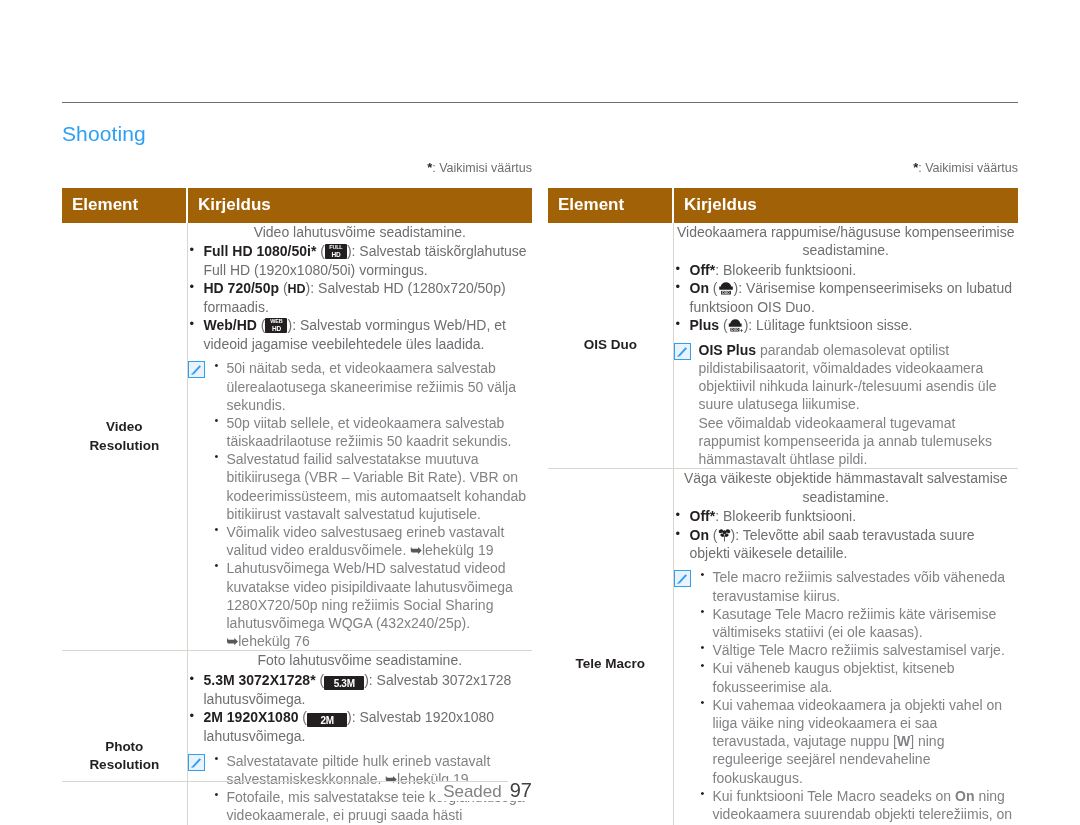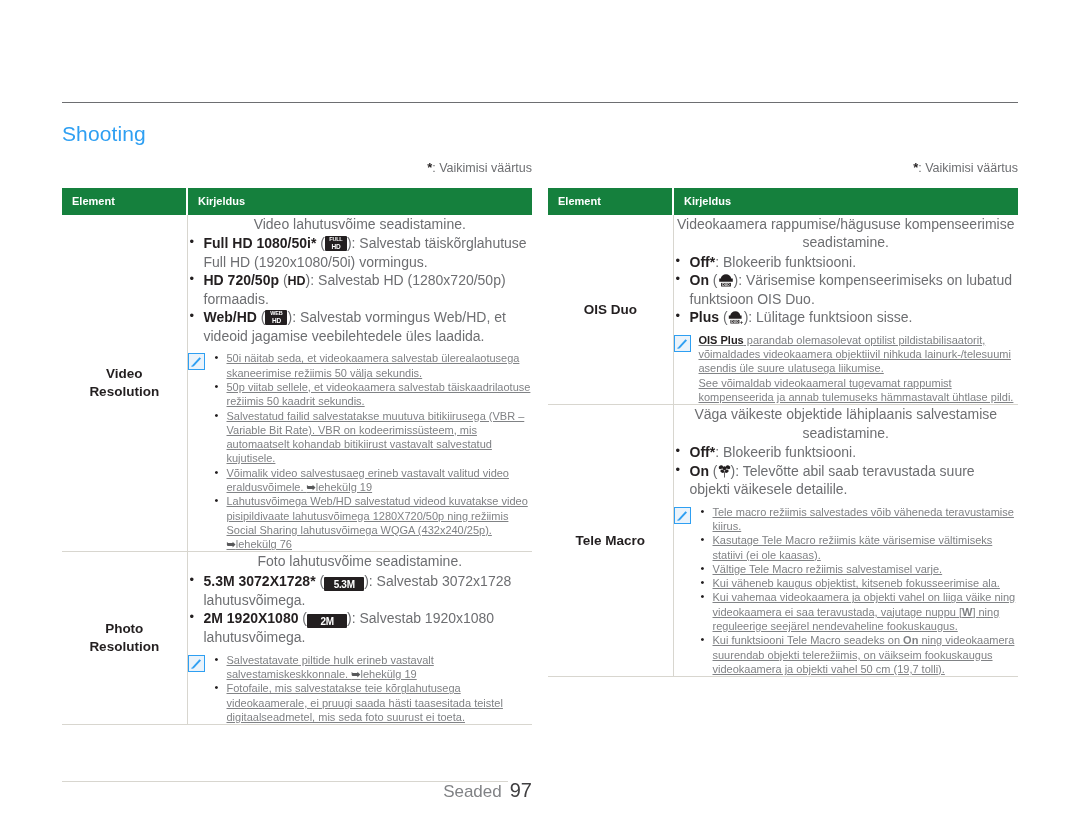--- a/index.html
+++ b/index.html
@@ -62,23 +62,23 @@
   table.spec {
     position: absolute;
     border-collapse: collapse;
     table-layout: fixed;
     width: 470px;
   }
   table.spec.t-left  { left: 62px;  top: 188px; }
   table.spec.t-right { left: 548px; top: 188px; }
 
   table.spec th {
-    background: #15803d;
+    background: #a16207;
     color: #ffffff;
-    font-size: 11px;
+    font-size: 17px;
     font-weight: bold;
     text-align: left;
     padding: 7px 10px 8px 10px;
     border-right: 2px solid #ffffff;
     vertical-align: middle;
   }
   table.spec th:last-child { border-right: none; }
   table.spec th.c-elem { width: 104px; }
 
   table.spec td {
@@ -145,26 +145,25 @@
     position: relative;
   }
   .note-icon svg { display: block; }
   ul.notelist {
     list-style: none;
     margin: 0; padding: 0;
     flex: 1 1 auto;
   }
   ul.notelist > li {
     position: relative;
-    font-size: 11px;
+    font-size: 14px;
     color: #808285;
     line-height: 1.3;
     padding-left: 14px;
     margin-bottom: 0px;
-    text-decoration: underline;
   }
   ul.notelist > li::before {
     content: "\2022";
     position: absolute;
     left: 2px; top: -1px;
     color: #231f20;
     font-size: 11px;
   }
   ul.notelist.nobullet > li { padding-left: 0; }
   ul.notelist.nobullet > li::before { content: ""; }
@@ -406,21 +405,21 @@
             </ul>
           </div>
         </td>
       </tr>
 
       <tr>
         <td class="c-elem">
           <div>Tele Macro</div>
         </td>
         <td class="c-desc">
-          <p class="lead">Väga väikeste objektide lähiplaanis salvestamise seadistamine.</p>
+          <p class="lead">Väga väikeste objektide hämmastavalt salvestamise seadistamine.</p>
           <ul class="bullets">
             <li>
               <span class="b">Off*</span><span>: Blokeerib funktsiooni.</span>
             </li>
             <li>
               <span class="b">On</span>
               <span> (</span><span class="badge-flower">
                 <svg width="13" height="14" viewBox="0 0 13 14">
                     <circle cx="6.5" cy="4.2" r="2.0" fill="#231f20"></circle>
                     <ellipse cx="2.9" cy="3.2" rx="2.3" ry="1.8" fill="#231f20" transform="rotate(-25 2.9 3.2)"></ellipse>

